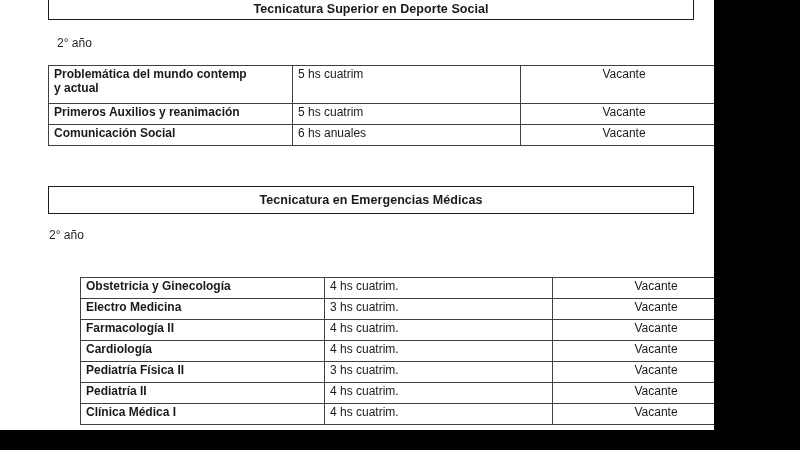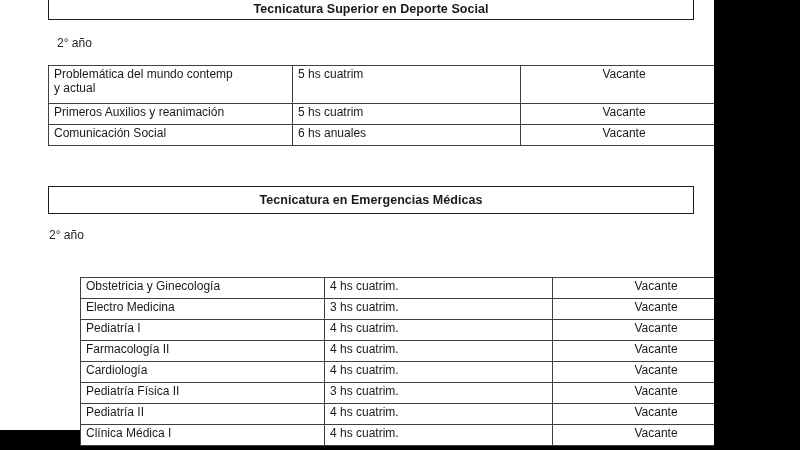--- a/index.html
+++ b/index.html
@@ -88,21 +88,21 @@
     table-layout: fixed;
     background: #ffffff;
   }
   .course-table td {
     border: 1.3px solid #404040;
     font-size: 12px;
     color: #1a1a1a;
     padding: 1px 5px 2px 5px;
     vertical-align: top;
   }
-  .course-table .col-subject { width: 233px; }
+  .course-table .col-subject { width: 233px; font-weight: bold; }
   .course-table .col-hours   { width: 217px; }
   .course-table .col-status  { width: 196px; text-align: center; }
 
   #table-1 { top: 65px; }
   #table-1 td { height: 17px; }
   #table-1 tr.row-tall td { height: 34px; }
 
   #table-2 { top: 277px; margin-left: 32px; }
   #table-2 td { height: 17px; }
 
@@ -154,25 +154,20 @@
         <td class="col-subject">Obstetricia y Ginecología</td>
         <td class="col-hours">4 hs cuatrim.</td>
         <td class="col-status">Vacante</td>
       </tr>
       <tr>
         <td class="col-subject">Electro Medicina</td>
         <td class="col-hours">3 hs cuatrim.</td>
         <td class="col-status">Vacante</td>
       </tr>
       <tr>
-        <td class="col-subject">Pediatría I</td>
-        <td class="col-hours">4 hs cuatrim.</td>
-        <td class="col-status">Vacante</td>
-      </tr>
-      <tr>
         <td class="col-subject">Farmacología II</td>
         <td class="col-hours">4 hs cuatrim.</td>
         <td class="col-status">Vacante</td>
       </tr>
       <tr>
         <td class="col-subject">Cardiología</td>
         <td class="col-hours">4 hs cuatrim.</td>
         <td class="col-status">Vacante</td>
       </tr>
       <tr>

